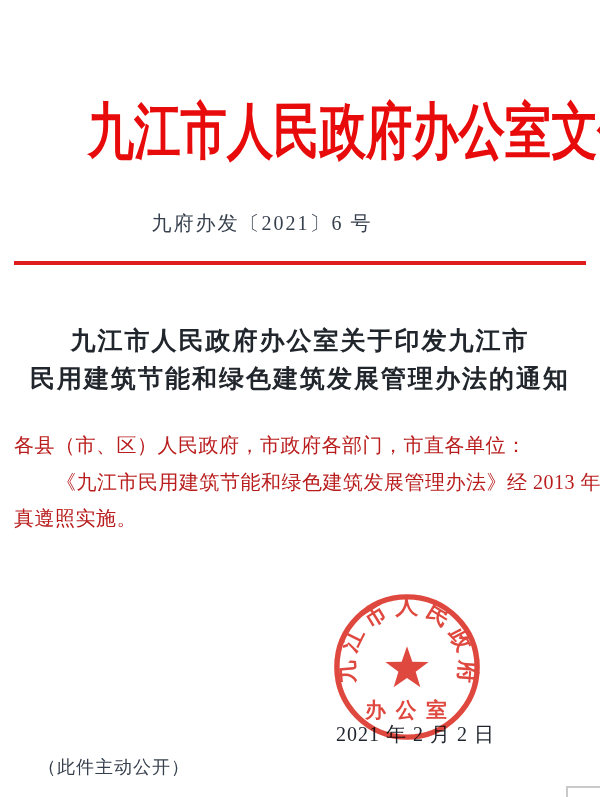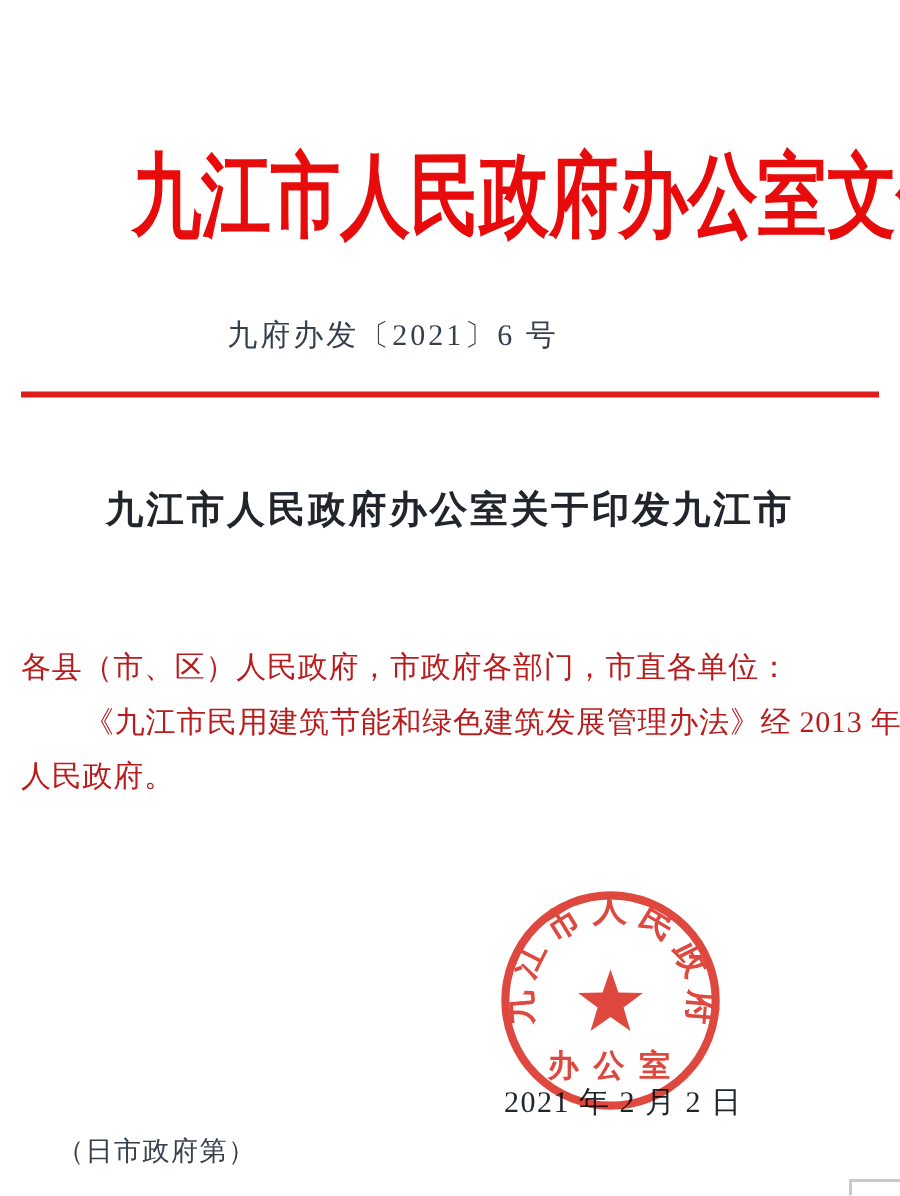--- a/index.html
+++ b/index.html
@@ -146,39 +146,40 @@
   <div class="header">
     <span class="header-text">九江市人民政府办公室文件</span>
   </div>
 
   <div class="docnum">九府办发〔2021〕6 号</div>
 
   <div class="redline"></div>
 
   <div class="title">
     <div>九江市人民政府办公室关于印发九江市</div>
+    <div>民用建筑节能和绿色建筑发展管理办法的通知</div>
   </div>
 
   <div class="body-text">
     <div class="body-line">各县（市、区）人民政府，市政府各部门，市直各单位：</div>
     <div class="body-line indent">《九江市民用建筑节能和绿色建筑发展管理办法》经 2013 年</div>
-    <div class="body-line">人民政府。</div>
+    <div class="body-line">真遵照实施。</div>
   </div>
 
   <div class="issue-date">2021 年 2 月 2 日</div>
 
   <svg class="seal" viewBox="0 0 160 160" xmlns="http://www.w3.org/2000/svg">
     <circle cx="80" cy="80" r="71" fill="none" stroke-width="5.5" stroke="#dd3a2f"></circle>
     <polygon points="80,59 85.4,74.6 101.9,74.9 88.8,84.8 93.5,100.6 80,91.2 66.5,100.6 71.3,84.8 58.1,74.9 74.6,74.6" fill="#dd3a2f"></polygon>
     <defs>
       <path id="seal-arc" d="M 28.4 95.8 A 54 54 0 1 1 131.6 95.8" fill="none"></path>
     </defs>
     <text font-family="Liberation Serif, serif" font-size="23" font-weight="bold" fill="#dd3a2f">
       <textPath href="#seal-arc" startOffset="0" textLength="201" lengthAdjust="spacing">九江市人民政府</textPath>
     </text>
     <text x="84" y="131" text-anchor="middle" letter-spacing="10" font-family="Liberation Serif, serif" font-size="21" font-weight="bold" fill="#dd3a2f">办公室</text>
   </svg>
 
-  <div class="public-note">（日市政府第）</div>
+  <div class="public-note">（此件主动公开）</div>
 
   <div class="corner-mark"></div>
 
 </div>
 
 </body></html>

